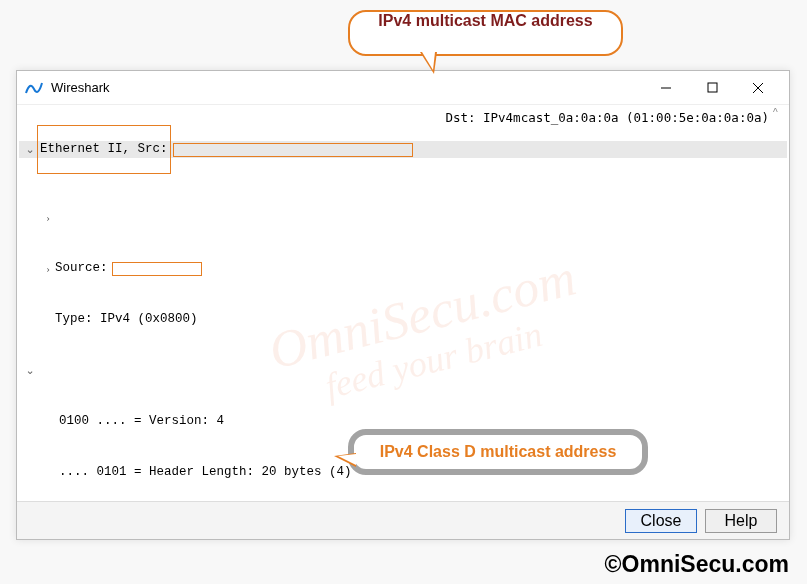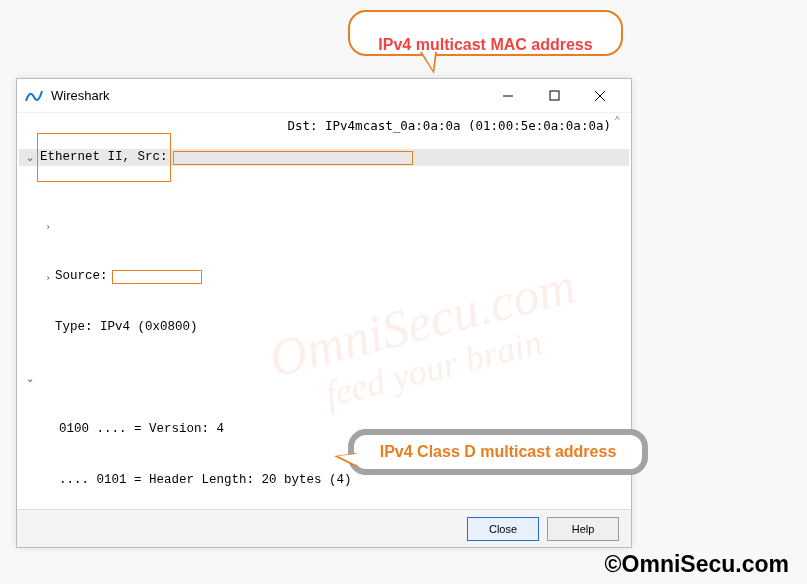--- a/index.html
+++ b/index.html
@@ -14,23 +14,23 @@
   .callout-top {
     position: absolute;
     top: 10px;
     left: 348px;
     width: 275px;
     height: 46px;
     border: 2px solid #e67e22;
     border-radius: 18px;
     background: #fff;
     display: flex;
-    align-items: flex-end;
+    align-items: flex-start;
     justify-content: center;
-    color: #ef4444;
+    color: #7f1d1d;
     font-weight: bold;
     font-size: 16px;
     z-index: 20;
   }
   .callout-top::after {
     content: "";
     position: absolute;
     bottom: -20px;
     left: 70px;
     width: 0; height: 0;
@@ -82,23 +82,23 @@
     left: -16px;
     top: 19px;
     width: 0; height: 0;
     border-top: 2px solid transparent;
     border-bottom: 9px solid transparent;
     border-right: 18px solid #fff;
     z-index: 1;
   }
   .window {
     position: absolute;
-    top: 78px;
+    top: 70px;
     left: 16px;
-    width: 616px;
+    width: 774px;
     height: 470px;
     border: 1px solid #bbb;
     background: #fff;
     box-shadow: 0 0 8px rgba(0,0,0,0.1);
   }
   .titlebar {
     height: 34px;
     display: flex;
     align-items: center;
     padding: 0 8px;
@@ -174,21 +174,21 @@
     gap: 8px;
     padding: 0 12px;
     background: #f4f4f4;
     border-top: 1px solid #ddd;
   }
   .btn {
     min-width: 72px;
     height: 24px;
     border: 1px solid #999;
     background: #efefef;
-    font-size: 11px;
+    font-size: 16px;
     display:flex; align-items:center; justify-content:center;
     padding: 0 10px;
   }
   .btn.primary {
     border: 1px solid #2a6cc8;
     background: #e8f0fb;
   }
   .copyright {
     position: absolute;
     bottom: 6px;

